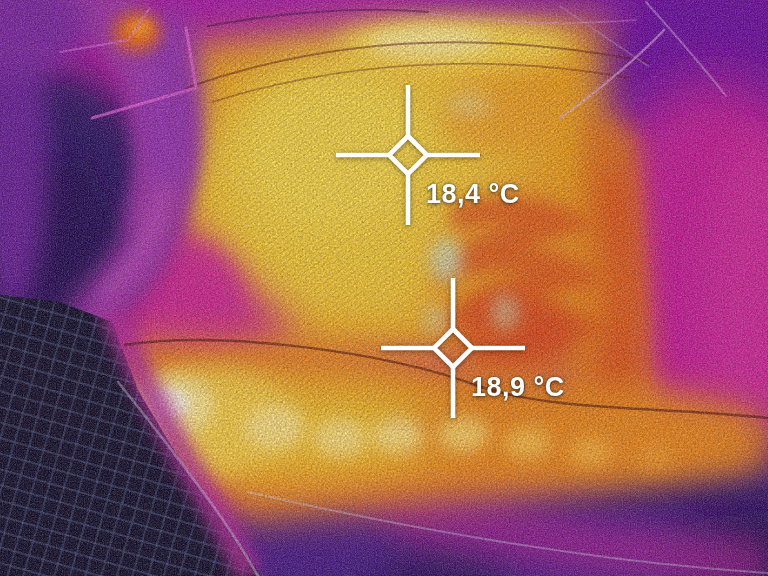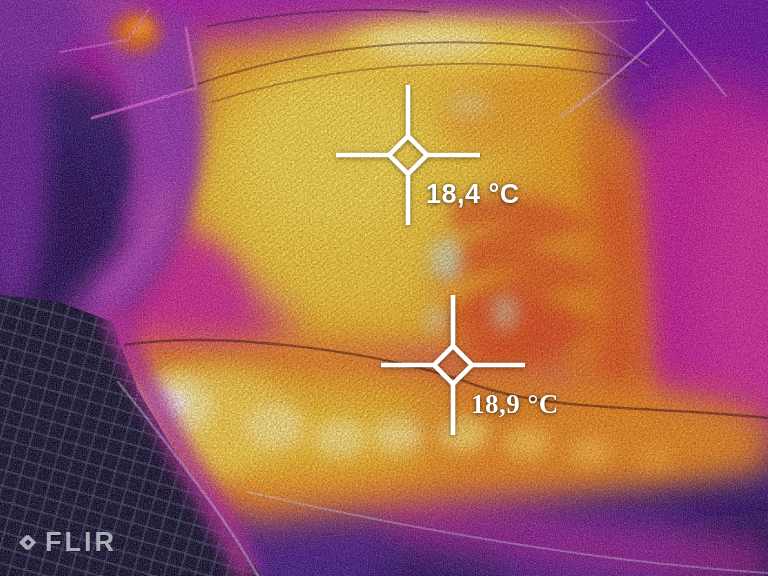--- a/index.html
+++ b/index.html
@@ -199,36 +199,27 @@
         <line x1="75" y1="3" x2="75" y2="54"></line>
         <line x1="75" y1="92" x2="75" y2="143"></line>
         <line x1="3" y1="73" x2="56" y2="73"></line>
         <line x1="94" y1="73" x2="147" y2="73"></line>
         <path d="M75 54 L94 73 L75 92 L56 73 Z"></path>
       </g>
     </svg>
     <span class="spot-label">18,4 °C</span>
   </div>
 
-  <div class="spot" style="left: 453px; top: 365px; font-family: Liberation Serif, serif;">
+  <div class="spot" style="left: 453px; top: 348px;">
     <svg width="150" height="146" viewBox="0 0 150 146">
       <g class="xh">
         <line x1="75" y1="3" x2="75" y2="54"></line>
         <line x1="75" y1="92" x2="75" y2="143"></line>
         <line x1="3" y1="73" x2="56" y2="73"></line>
         <line x1="94" y1="73" x2="147" y2="73"></line>
         <path d="M75 54 L94 73 L75 92 L56 73 Z"></path>
       </g>
     </svg>
     <span class="spot-label">18,9 °C</span>
   </div>
 
-  <div class="watermark">
-    <svg width="23" height="23" viewBox="0 0 24 24">
-      <g fill="#c6cbd4">
-        <path d="M2,12 L10,4 L13,7 L8,12 L13,17 L10,20 Z"></path>
-        <path d="M12,4 L20,12 L12,20 L9.5,17.5 L15,12 L9.5,6.5 Z"></path>
-      </g>
-    </svg>
-    <span class="brand">FLIR</span>
-  </div>
 
 </div>
 
 </body></html>

